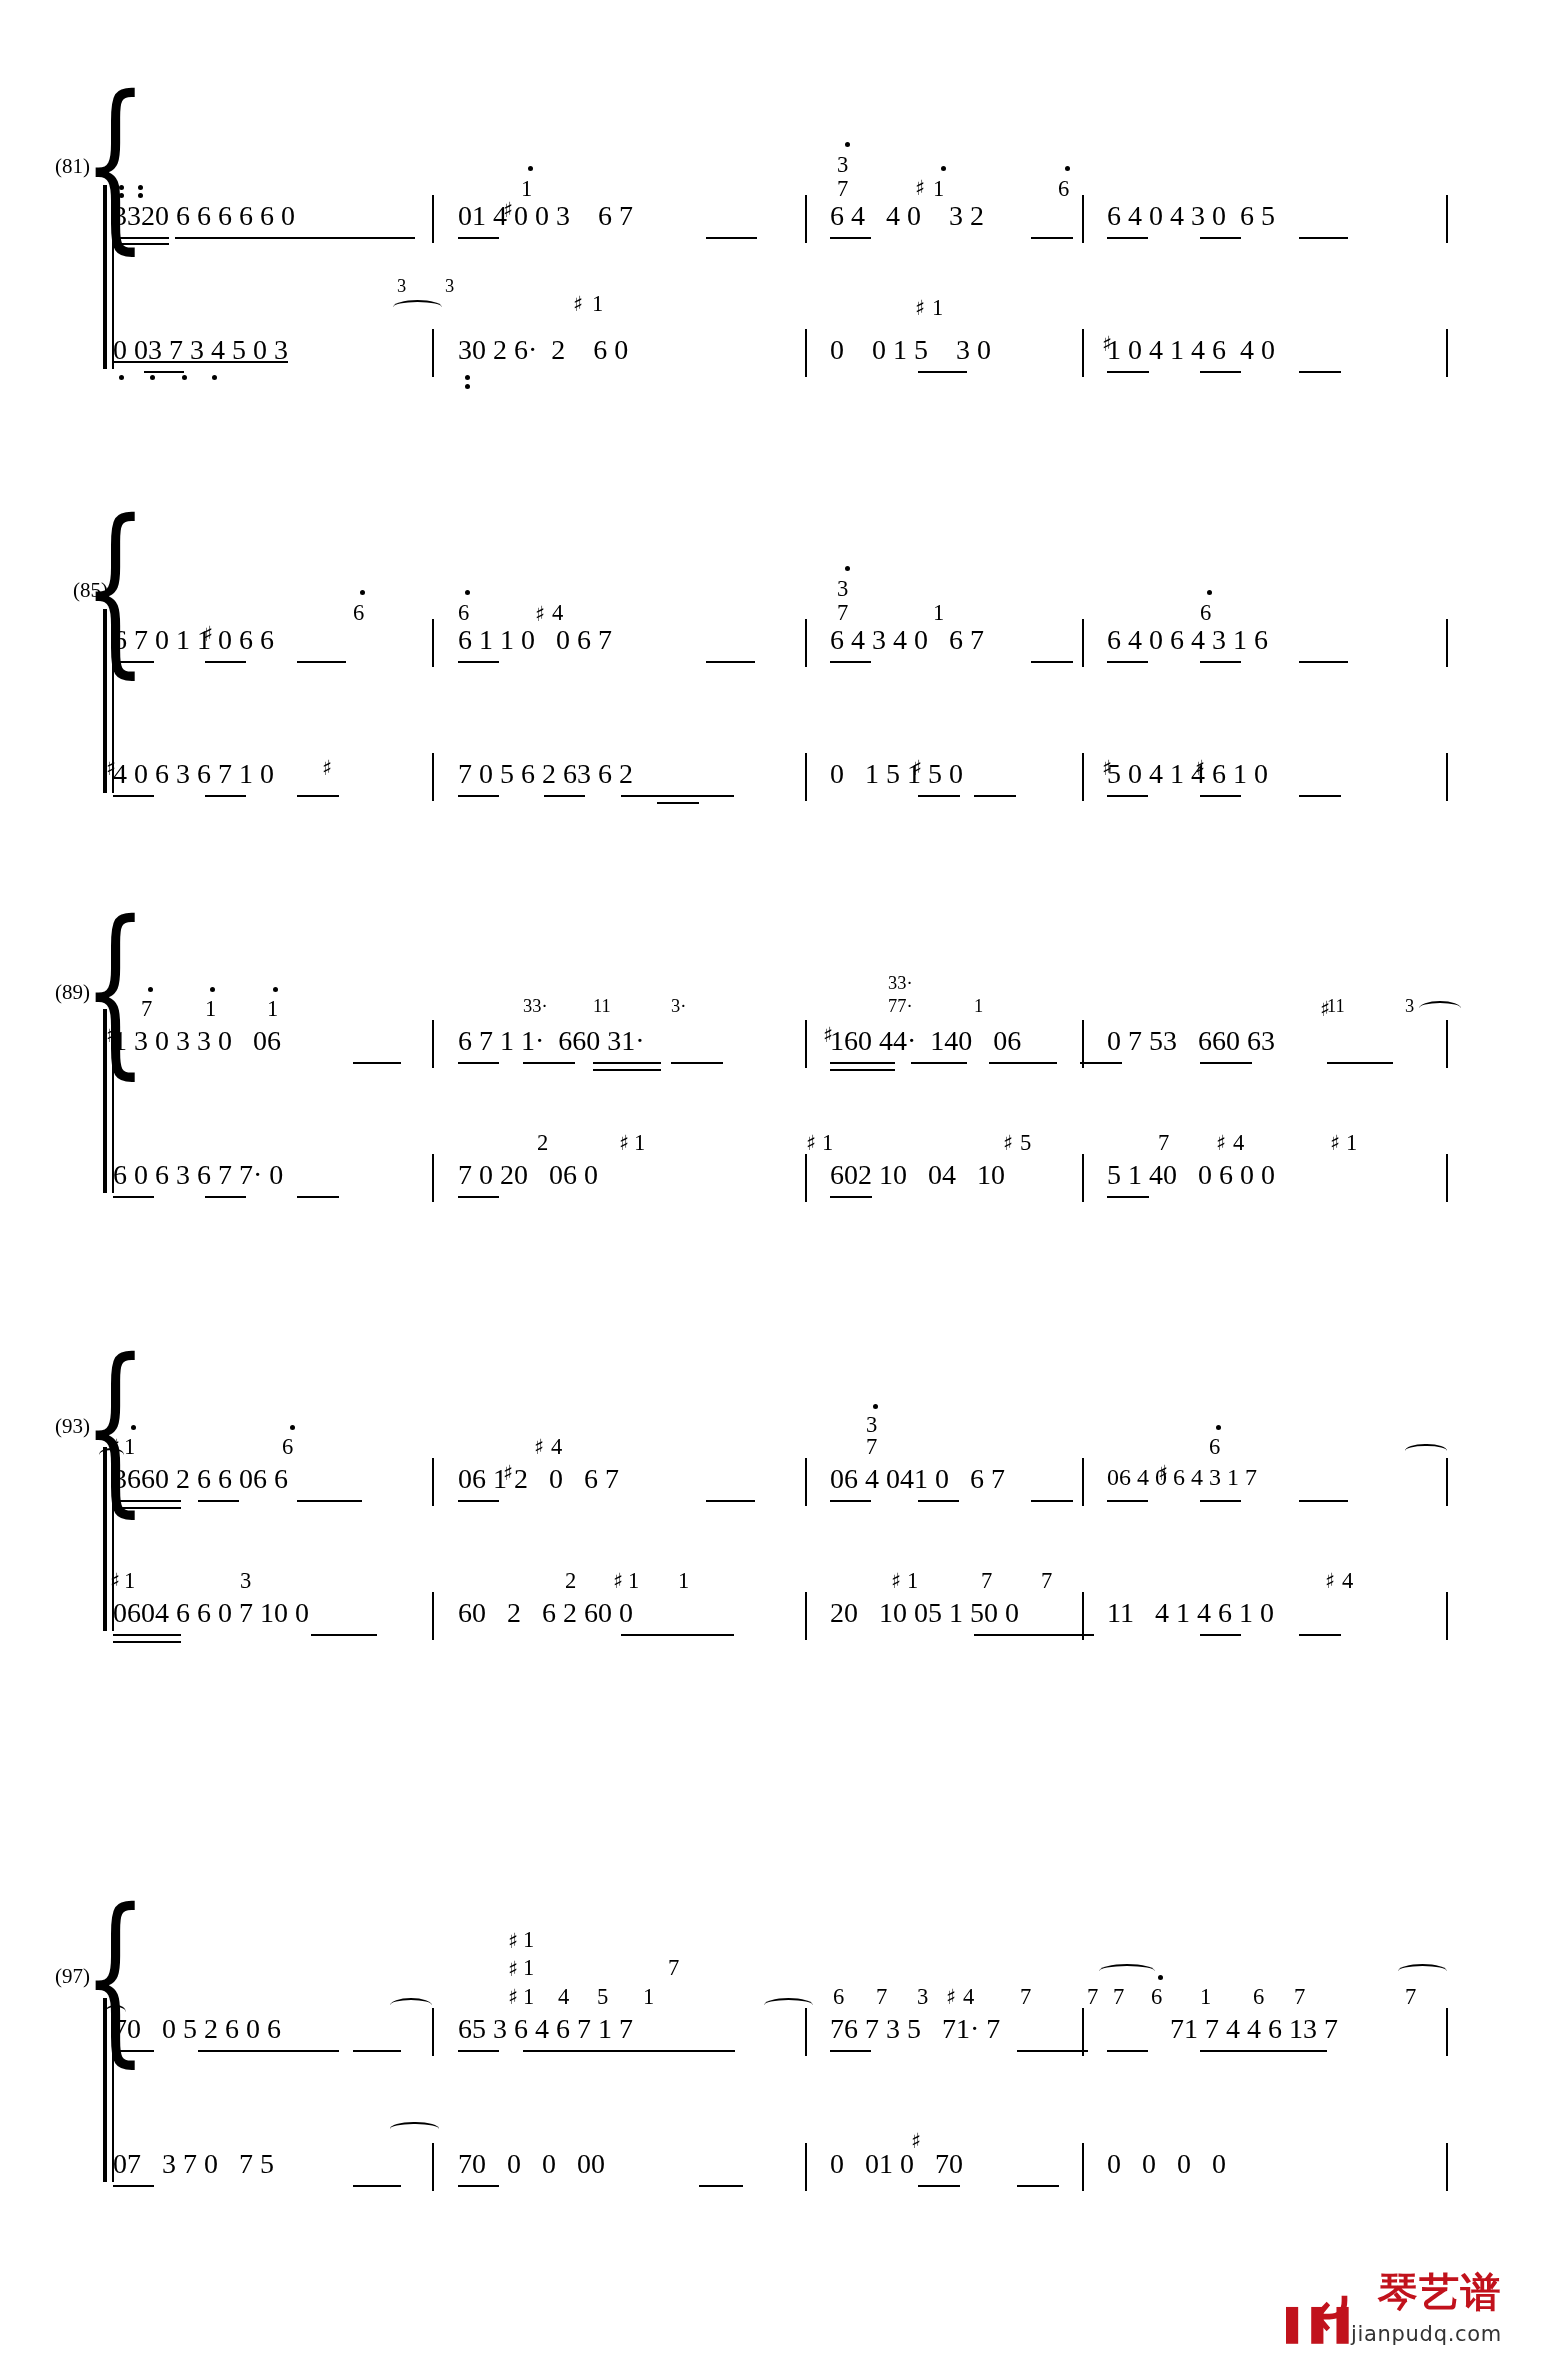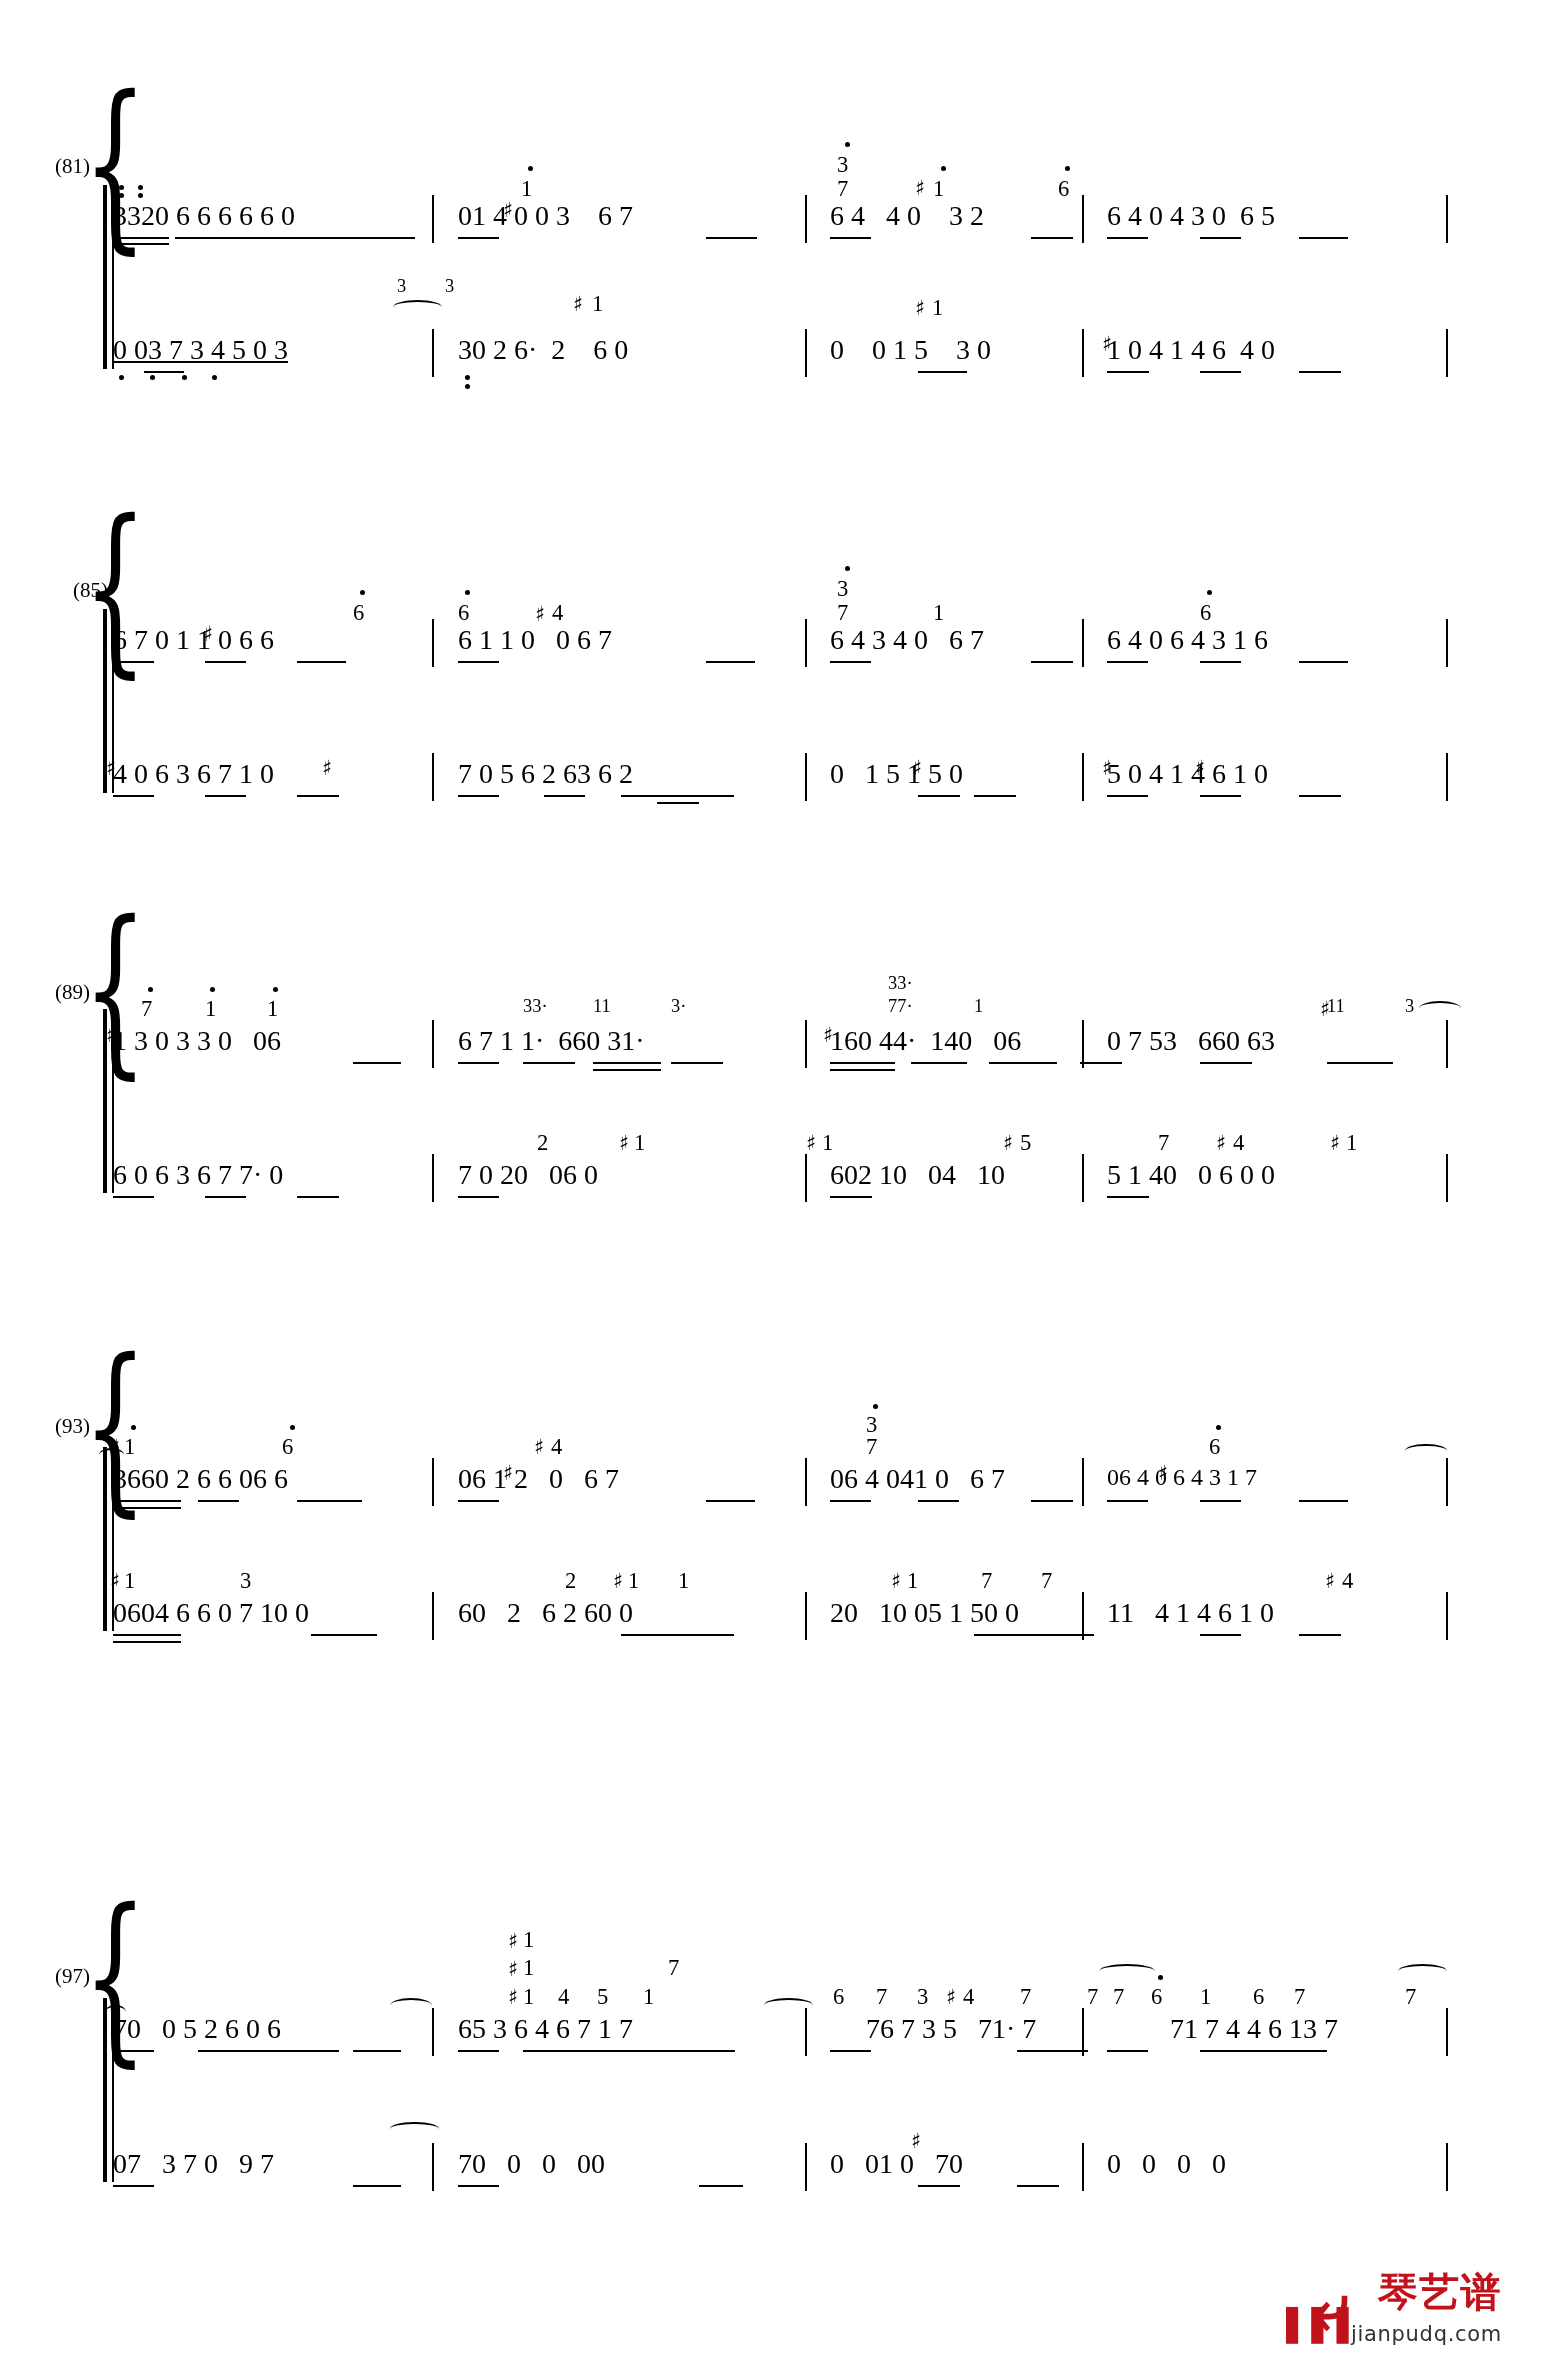--- a/index.html
+++ b/index.html
@@ -506,21 +506,21 @@
       <div class="sup" style="left:523px;top:-75px;">1</div>
       <div class="sup" style="left:668px;top:-47px;">7</div>
       <div class="sharp" style="left:508px;top:-17px;">♯</div>
       <div class="sharp" style="left:508px;top:-45px;">♯</div>
       <div class="sharp" style="left:508px;top:-73px;">♯</div>
       <div class="slur" style="left:390px;top:-4.2px;width:42px;"></div>
       <div class="beam" style="left:458px;top:48px;width:41px;"></div>
       <div class="beam" style="left:523px;top:48px;width:212px;"></div>
 
       <div class="barline" style="left:805px;top:5.6px;height:48px;"></div>
-      <div class="tok" style="left:830px;top:12.7px;font-size:28px;margin-left:36px;">76 7 3 5   71· 7</div>
+      <div class="tok" style="left:830px;top:12.7px;font-size:28px;">76 7 3 5   71· 7</div>
       <div class="sup" style="left:833px;top:-18.4px;">6</div>
       <div class="sup" style="left:876px;top:-18.4px;">7</div>
       <div class="sup" style="left:917px;top:-18.4px;">3</div>
       <div class="sup" style="left:963px;top:-18.4px;">4</div>
       <div class="sharp" style="left:946px;top:-17px;">♯</div>
       <div class="sup" style="left:1020px;top:-18.4px;">7</div>
       <div class="sup" style="left:1087px;top:-18.4px;">7</div>
       <div class="slur" style="left:764px;top:-4.2px;width:49px;"></div>
       <div class="beam" style="left:830px;top:48px;width:41px;"></div>
       <div class="beam" style="left:1017px;top:48px;width:71px;"></div>
@@ -535,21 +535,21 @@
       <div class="sup" style="left:1405px;top:-18.4px;">7</div>
       <div class="dotmark" style="left:1158px;top:-27px;"></div>
       <div class="slur" style="left:1099px;top:-38px;width:56px;"></div>
       <div class="slur" style="left:1398px;top:-38px;width:49px;"></div>
       <div class="beam" style="left:1107px;top:48px;width:41px;"></div>
       <div class="beam" style="left:1200px;top:48px;width:127px;"></div>
       <div class="barline" style="left:1446px;top:5.6px;height:48px;"></div>
     </div>
 
     <div class="staffline" style="top:273px;">
-      <div class="tok" style="left:113px;top:12.7px;font-size:28px;">07   3 7 0   9 7</div>
+      <div class="tok" style="left:113px;top:12.7px;font-size:28px;">07   3 7 0   7 5</div>
       <div class="beam" style="left:113px;top:48px;width:41px;"></div>
       <div class="beam" style="left:353px;top:48px;width:48px;"></div>
       <div class="slur" style="left:390px;top:-15.5px;width:49px;"></div>
 
       <div class="barline" style="left:432px;top:5.6px;height:48px;"></div>
       <div class="tok" style="left:458px;top:12.7px;font-size:28px;">70   0   0   00</div>
       <div class="beam" style="left:458px;top:48px;width:41px;"></div>
       <div class="beam" style="left:699px;top:48px;width:44px;"></div>
 
       <div class="barline" style="left:805px;top:5.6px;height:48px;"></div>

